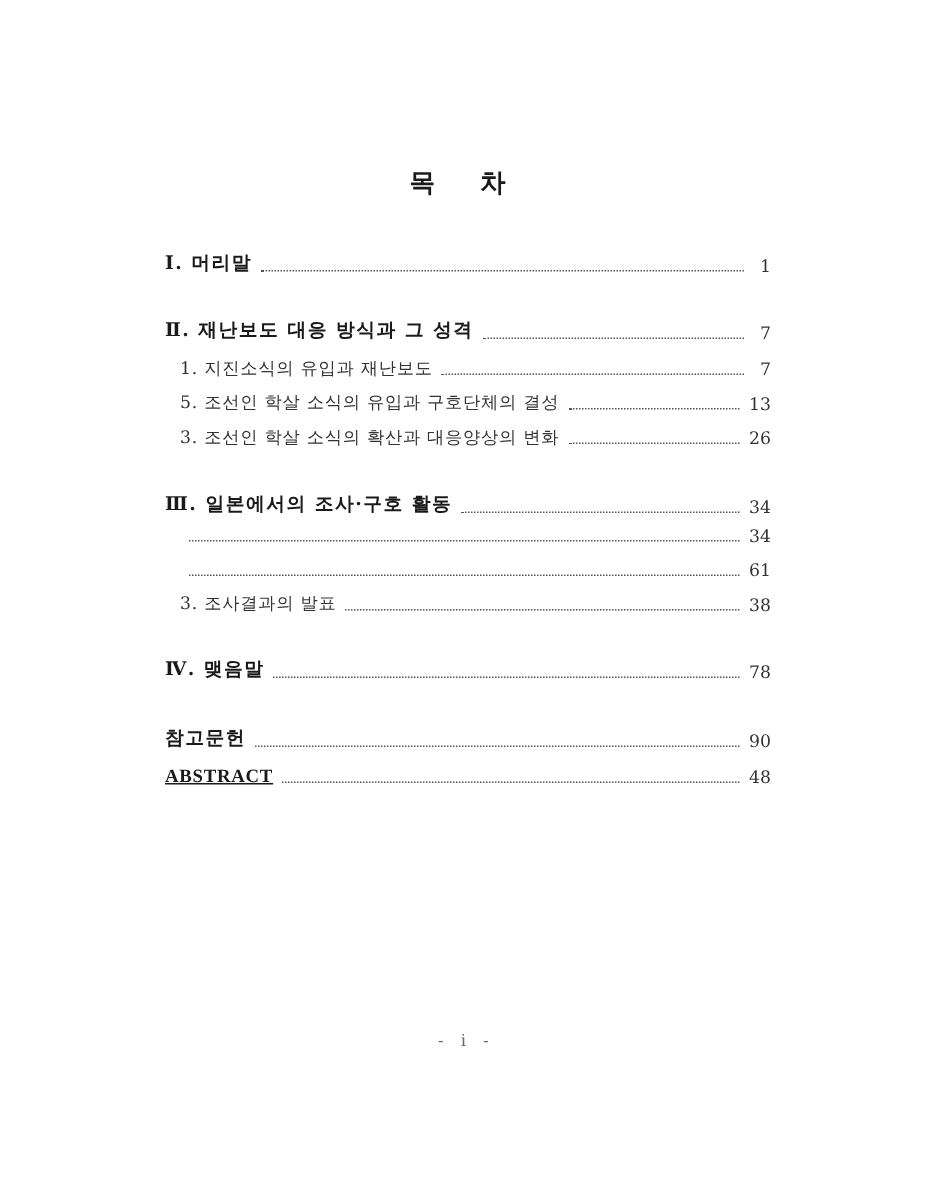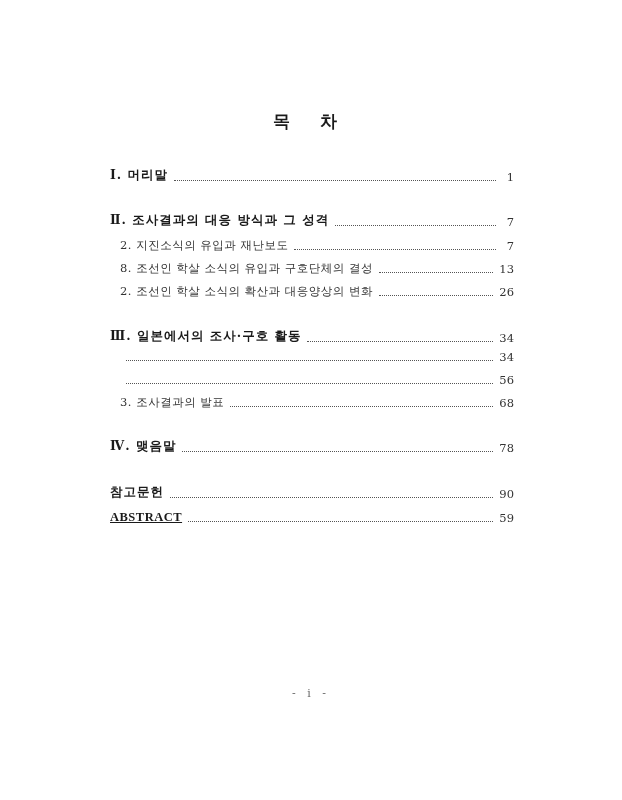--- a/index.html
+++ b/index.html
@@ -24,70 +24,70 @@
 <div class="title">목 차</div>
 
 <div class="toc">
   <div class="row major" style="top:166px">
     <span class="label">Ⅰ. 머리말</span>
     <span class="dots"></span>
     <span class="page">1</span>
   </div>
 
   <div class="row major" style="top:211px">
-    <span class="label">Ⅱ. 조사결과의 대응 방식과 그 성격</span>
+    <span class="label">Ⅱ. 재난보도 대응 방식과 그 성격</span>
     <span class="dots"></span>
     <span class="page">7</span>
   </div>
   <div class="row minor" style="top:235px">
-    <span class="label">2. 지진소식의 유입과 재난보도</span>
+    <span class="label">1. 지진소식의 유입과 재난보도</span>
     <span class="dots"></span>
     <span class="page">7</span>
   </div>
   <div class="row minor" style="top:258px">
-    <span class="label">8. 조선인 학살 소식의 유입과 구호단체의 결성</span>
+    <span class="label">5. 조선인 학살 소식의 유입과 구호단체의 결성</span>
     <span class="dots"></span>
     <span class="page">13</span>
   </div>
   <div class="row minor" style="top:281px">
-    <span class="label">2. 조선인 학살 소식의 확산과 대응양상의 변화</span>
+    <span class="label">3. 조선인 학살 소식의 확산과 대응양상의 변화</span>
     <span class="dots"></span>
     <span class="page">26</span>
   </div>
 
   <div class="row major" style="top:327px">
     <span class="label">Ⅲ. 일본에서의 조사·구호 활동</span>
     <span class="dots"></span>
     <span class="page">34</span>
   </div>
   <div class="row minor" style="top:346px">
     <span class="dots"></span>
     <span class="page">34</span>
   </div>
   <div class="row minor" style="top:369px">
     <span class="dots"></span>
-    <span class="page">56</span>
+    <span class="page">61</span>
   </div>
   <div class="row minor" style="top:392px">
     <span class="label">3. 조사결과의 발표</span>
     <span class="dots"></span>
-    <span class="page">68</span>
+    <span class="page">38</span>
   </div>
 
   <div class="row major" style="top:437px">
     <span class="label">Ⅳ. 맺음말</span>
     <span class="dots"></span>
     <span class="page">78</span>
   </div>
 
   <div class="row major" style="top:483px">
     <span class="label">참고문헌</span>
     <span class="dots"></span>
     <span class="page">90</span>
   </div>
   <div class="row major abstract" style="top:507px">
     <span class="label">ABSTRACT</span>
     <span class="dots"></span>
-    <span class="page">59</span>
+    <span class="page">48</span>
   </div>
 </div>
 
 <div class="footer">- i -</div>
 
 </body></html>

